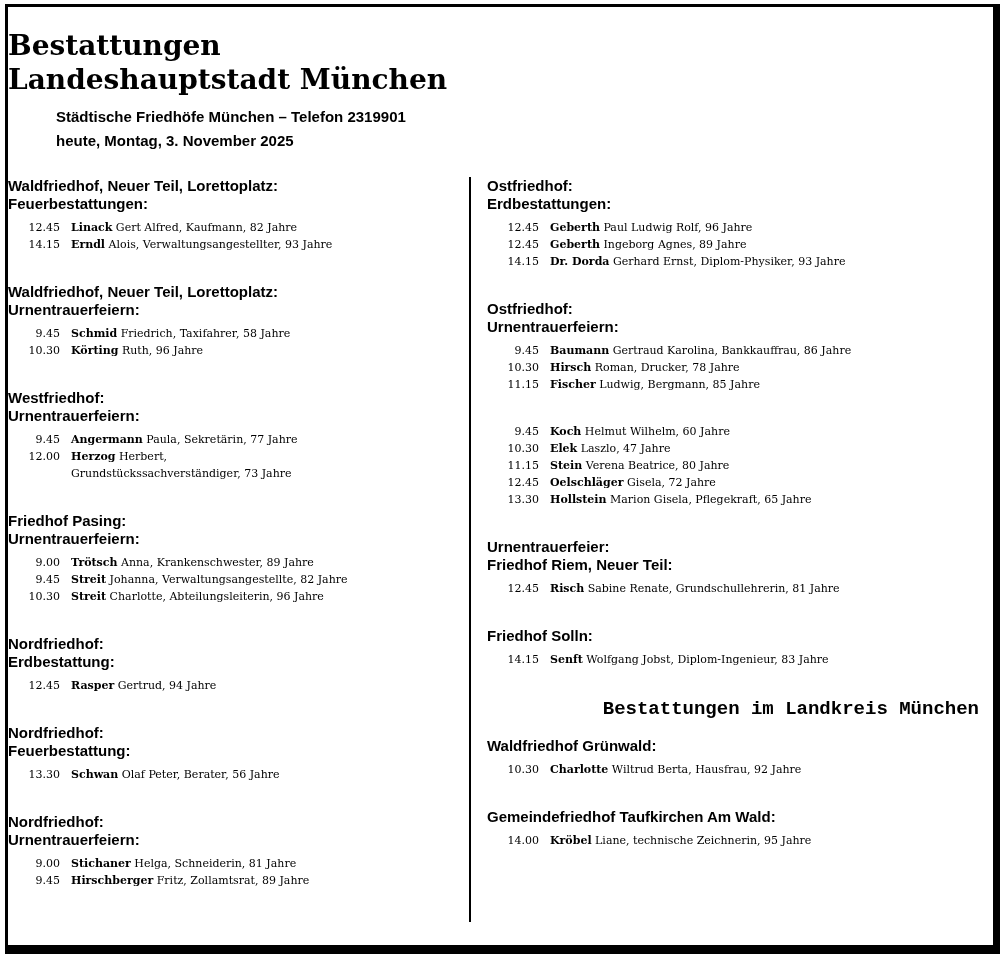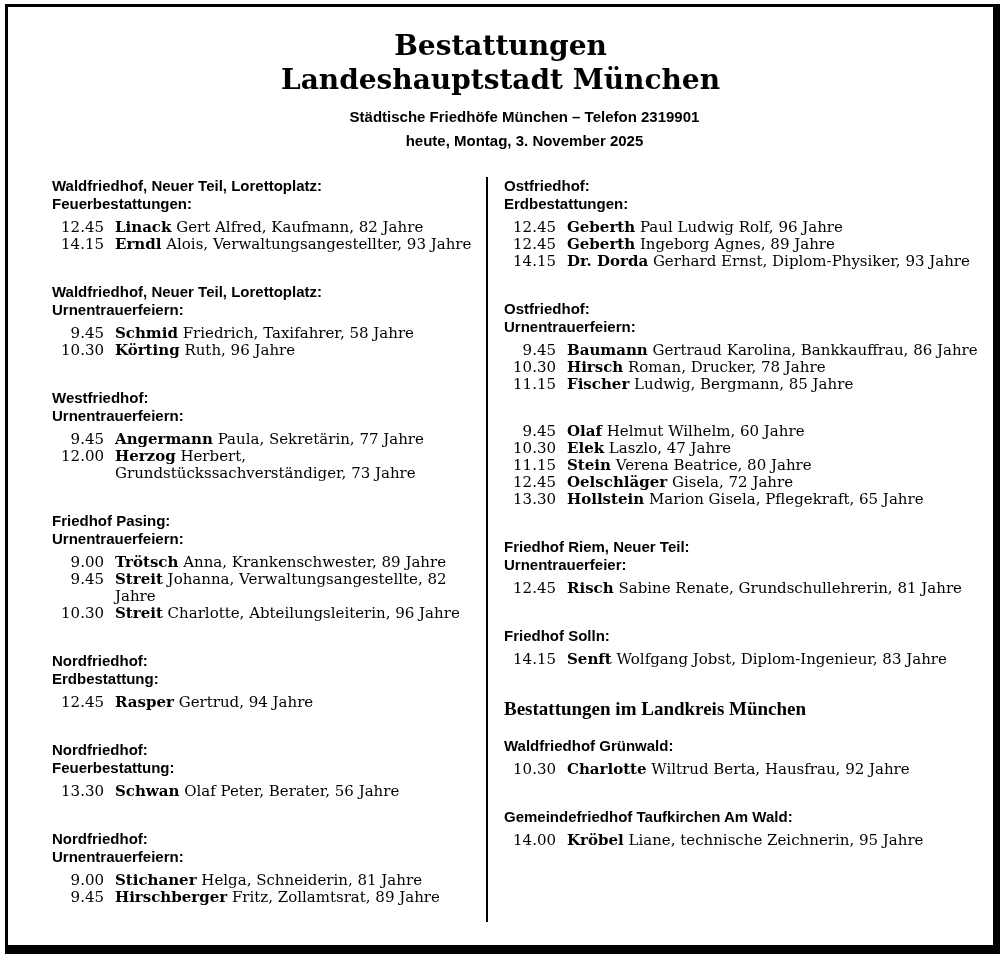--- a/index.html
+++ b/index.html
@@ -11,21 +11,21 @@
   }
   .page {
     box-sizing: border-box;
     margin: 4px 0 0 5px;
     width: 995px; height: 950px;
     border: solid #000;
     border-width: 3px 7px 9px 3px;
     background: #fff;
     overflow: hidden;
   }
-  header { text-align: center; padding-top: 22px; }
+  header { text-align: left; padding-top: 22px; }
   .main-title {
     font-family: "DejaVu Serif", serif;
     font-weight: bold;
     font-size: 28px;
     line-height: 1.2;
     margin: 0;
   }
   .sub-block {
     margin-top: 9px;
     font-weight: bold;
@@ -34,23 +34,21 @@
     padding-left: 48px;
   }
   main.columns {
     display: flex;
     margin-top: 24px;
     align-items: stretch;
   }
   .col-left {
     box-sizing: border-box;
     width: 461px;
-    padding-left: 27px;
     flex: none;
-    margin-left: 17px;
   }
   .divider {
     flex: none;
     width: 2px;
     background: #000;
     height: 745px;
   }
   .col-right {
     flex: 1;
     box-sizing: border-box;
@@ -62,31 +60,31 @@
     font-family: "Liberation Sans", sans-serif;
     font-weight: bold;
     font-size: 15px;
     line-height: 18px;
     margin-bottom: 6px;
   }
   .entries { }
   .entry {
     display: flex;
     font-family: "DejaVu Serif", serif;
-    font-size: 15px;
+    font-size: 11px;
     line-height: 17px;
   }
   .time { flex: none; width: 52px; text-align: right; }
   .etext { margin-left: 11px; }
   .etext b { font-weight: bold; }
   .landkreis-title {
-    font-family: Liberation Serif, serif;
+    font-family: Liberation Mono, monospace;
     font-weight: bold;
     font-size: 19px;
-    text-align: left;
+    text-align: right;
     margin: 14px 0 17px 0;
   }
 </style>
 </head>
 <body>
 
 <div class="page">
   <header>
     <h1 class="main-title">
       <span>Bestattungen</span><br>
@@ -249,21 +247,21 @@
               <div class="entry">
                 <span class="time">11.15</span>
                 <span class="etext"><b>Fischer</b> Ludwig, Bergmann, 85 Jahre</span>
               </div>
             </div>
           </div>
           <div class="section">
             <div class="entries">
               <div class="entry">
                 <span class="time">9.45</span>
-                <span class="etext"><b>Olaf</b> Helmut Wilhelm, 60 Jahre</span>
+                <span class="etext"><b>Koch</b> Helmut Wilhelm, 60 Jahre</span>
               </div>
               <div class="entry">
                 <span class="time">10.30</span>
                 <span class="etext"><b>Elek</b> Laszlo, 47 Jahre</span>
               </div>
               <div class="entry">
                 <span class="time">11.15</span>
                 <span class="etext"><b>Stein</b> Verena Beatrice, 80 Jahre</span>
               </div>
               <div class="entry">
@@ -271,22 +269,22 @@
                 <span class="etext"><b>Oelschläger</b> Gisela, 72 Jahre</span>
               </div>
               <div class="entry">
                 <span class="time">13.30</span>
                 <span class="etext"><b>Hollstein</b> Marion Gisela, Pflegekraft, 65 Jahre</span>
               </div>
             </div>
           </div>
           <div class="section">
             <div class="sec-heading">
+              <div>Urnentrauerfeier:</div>
               <div>Friedhof Riem, Neuer Teil:</div>
-              <div>Urnentrauerfeier:</div>
             </div>
             <div class="entries">
               <div class="entry">
                 <span class="time">12.45</span>
                 <span class="etext"><b>Risch</b> Sabine Renate, Grundschullehrerin, 81 Jahre</span>
               </div>
             </div>
           </div>
           <div class="section">
             <div class="sec-heading">

